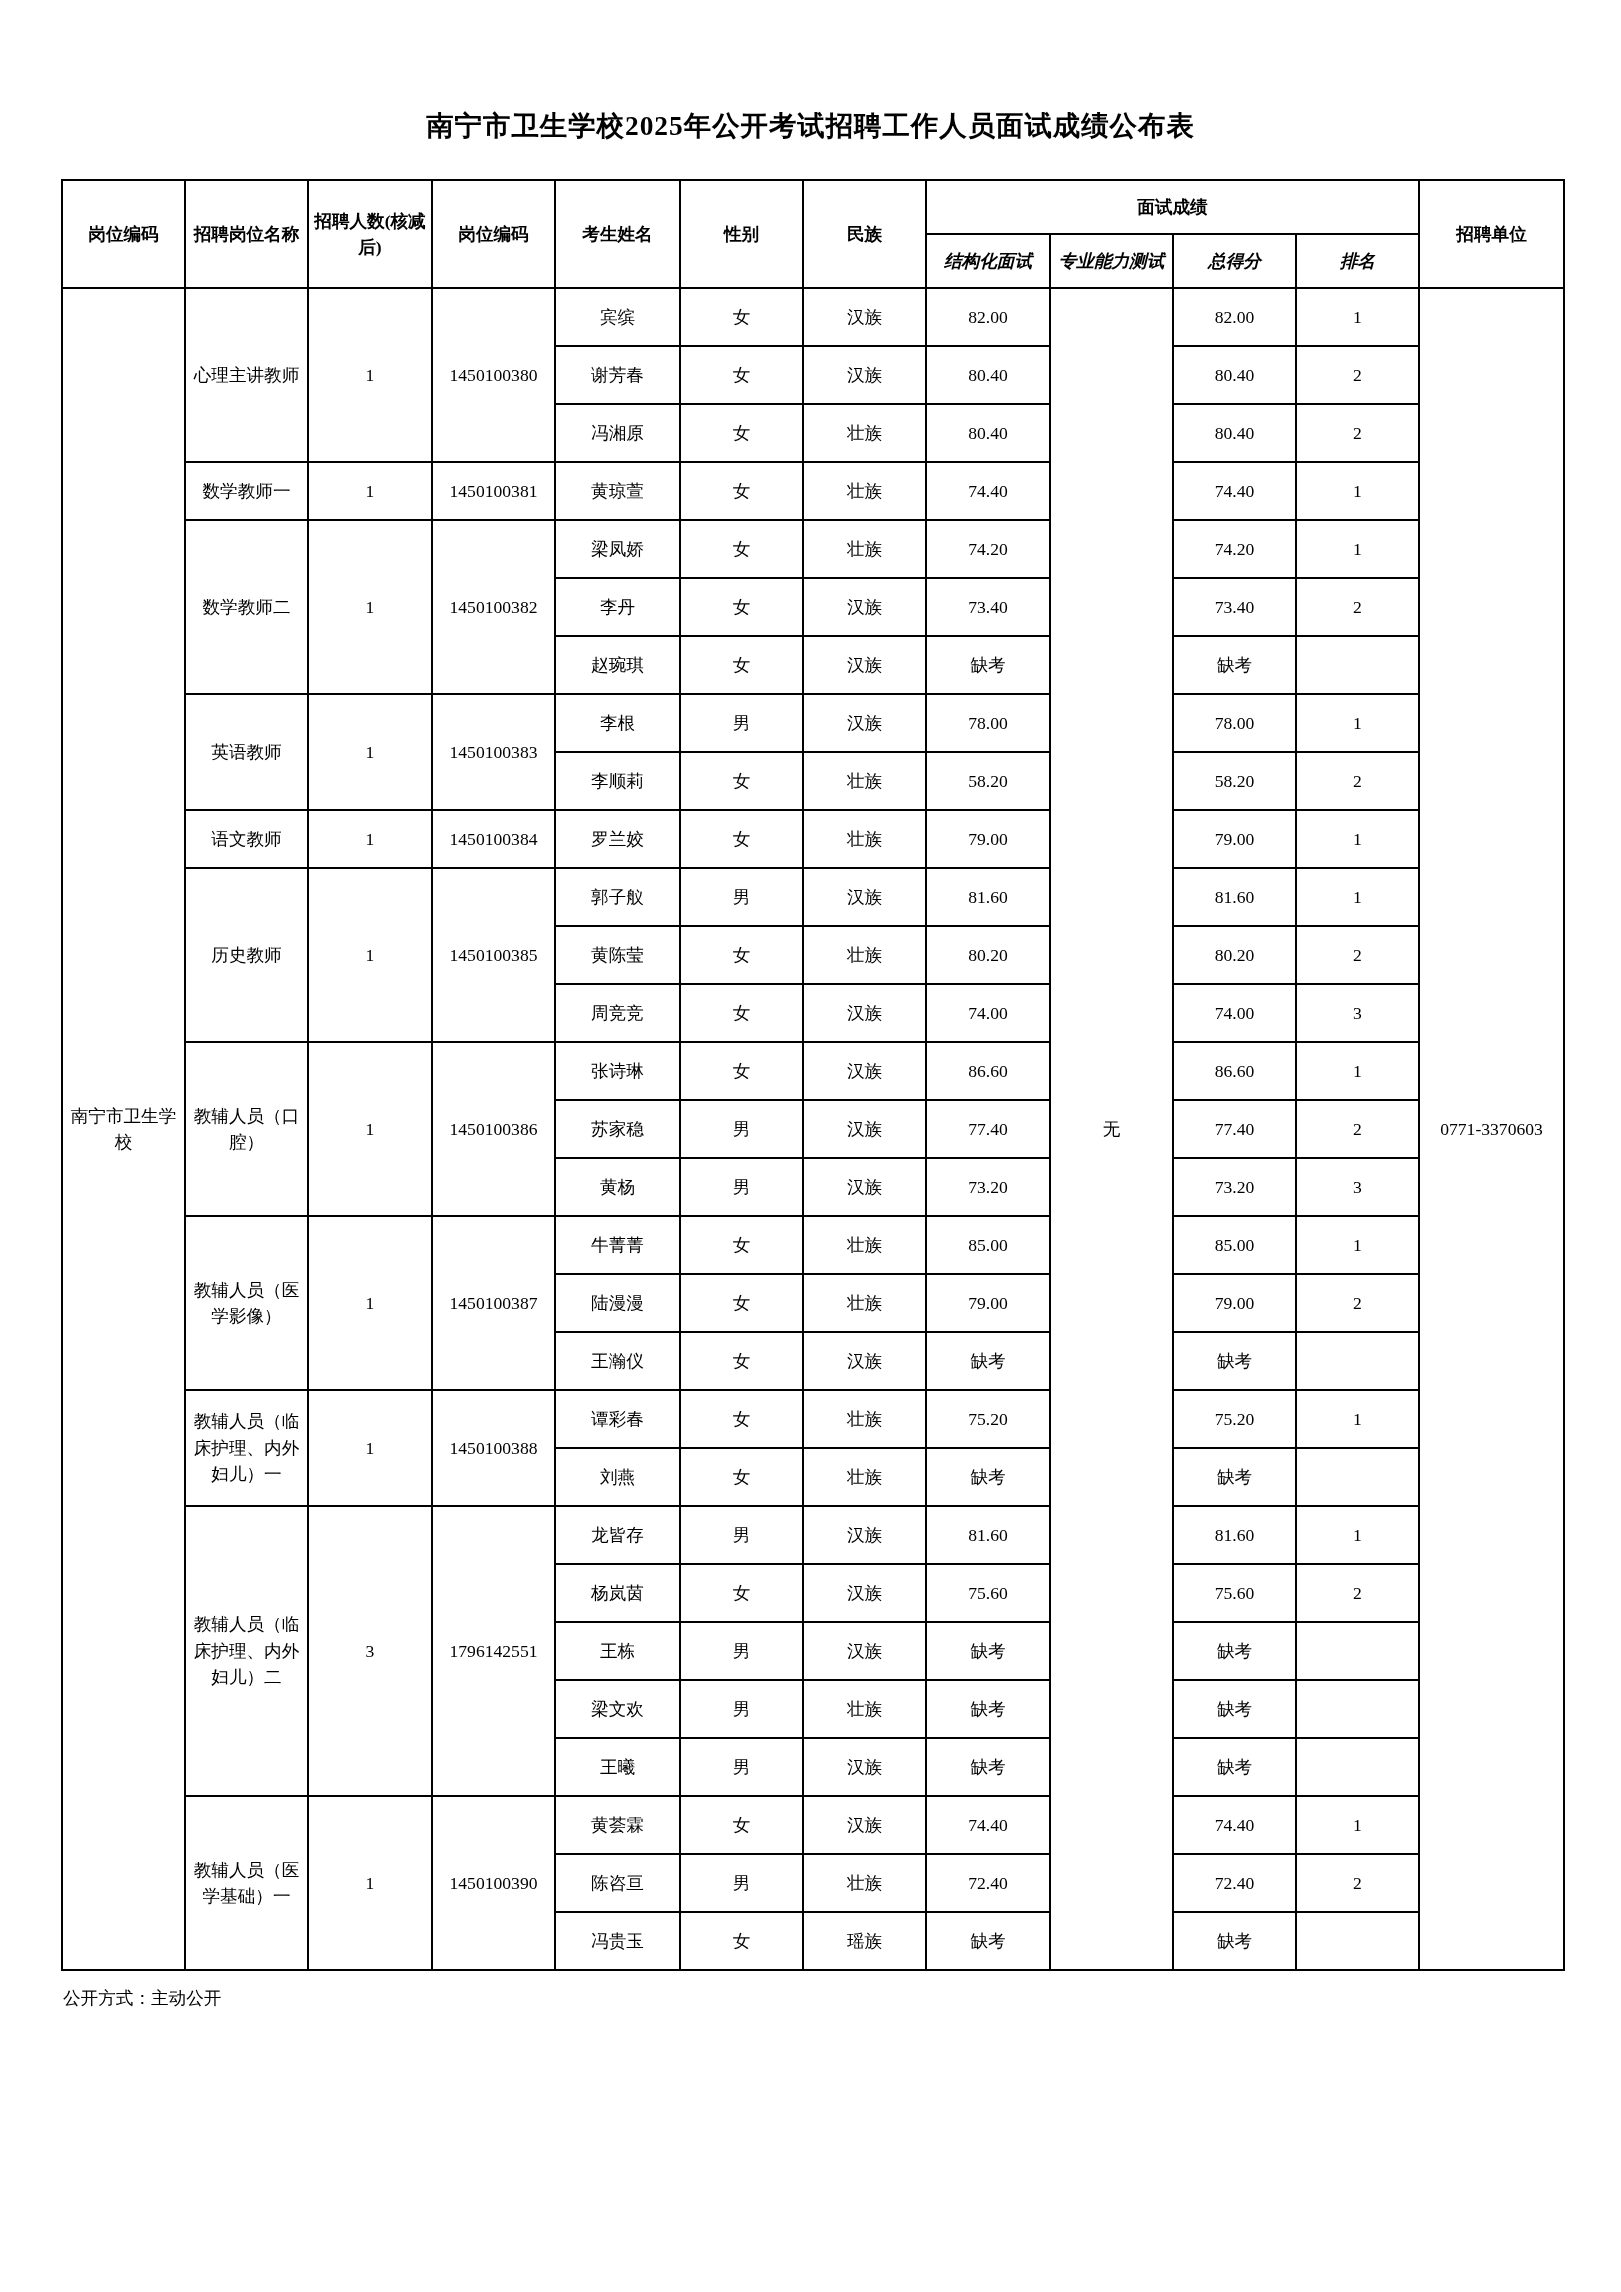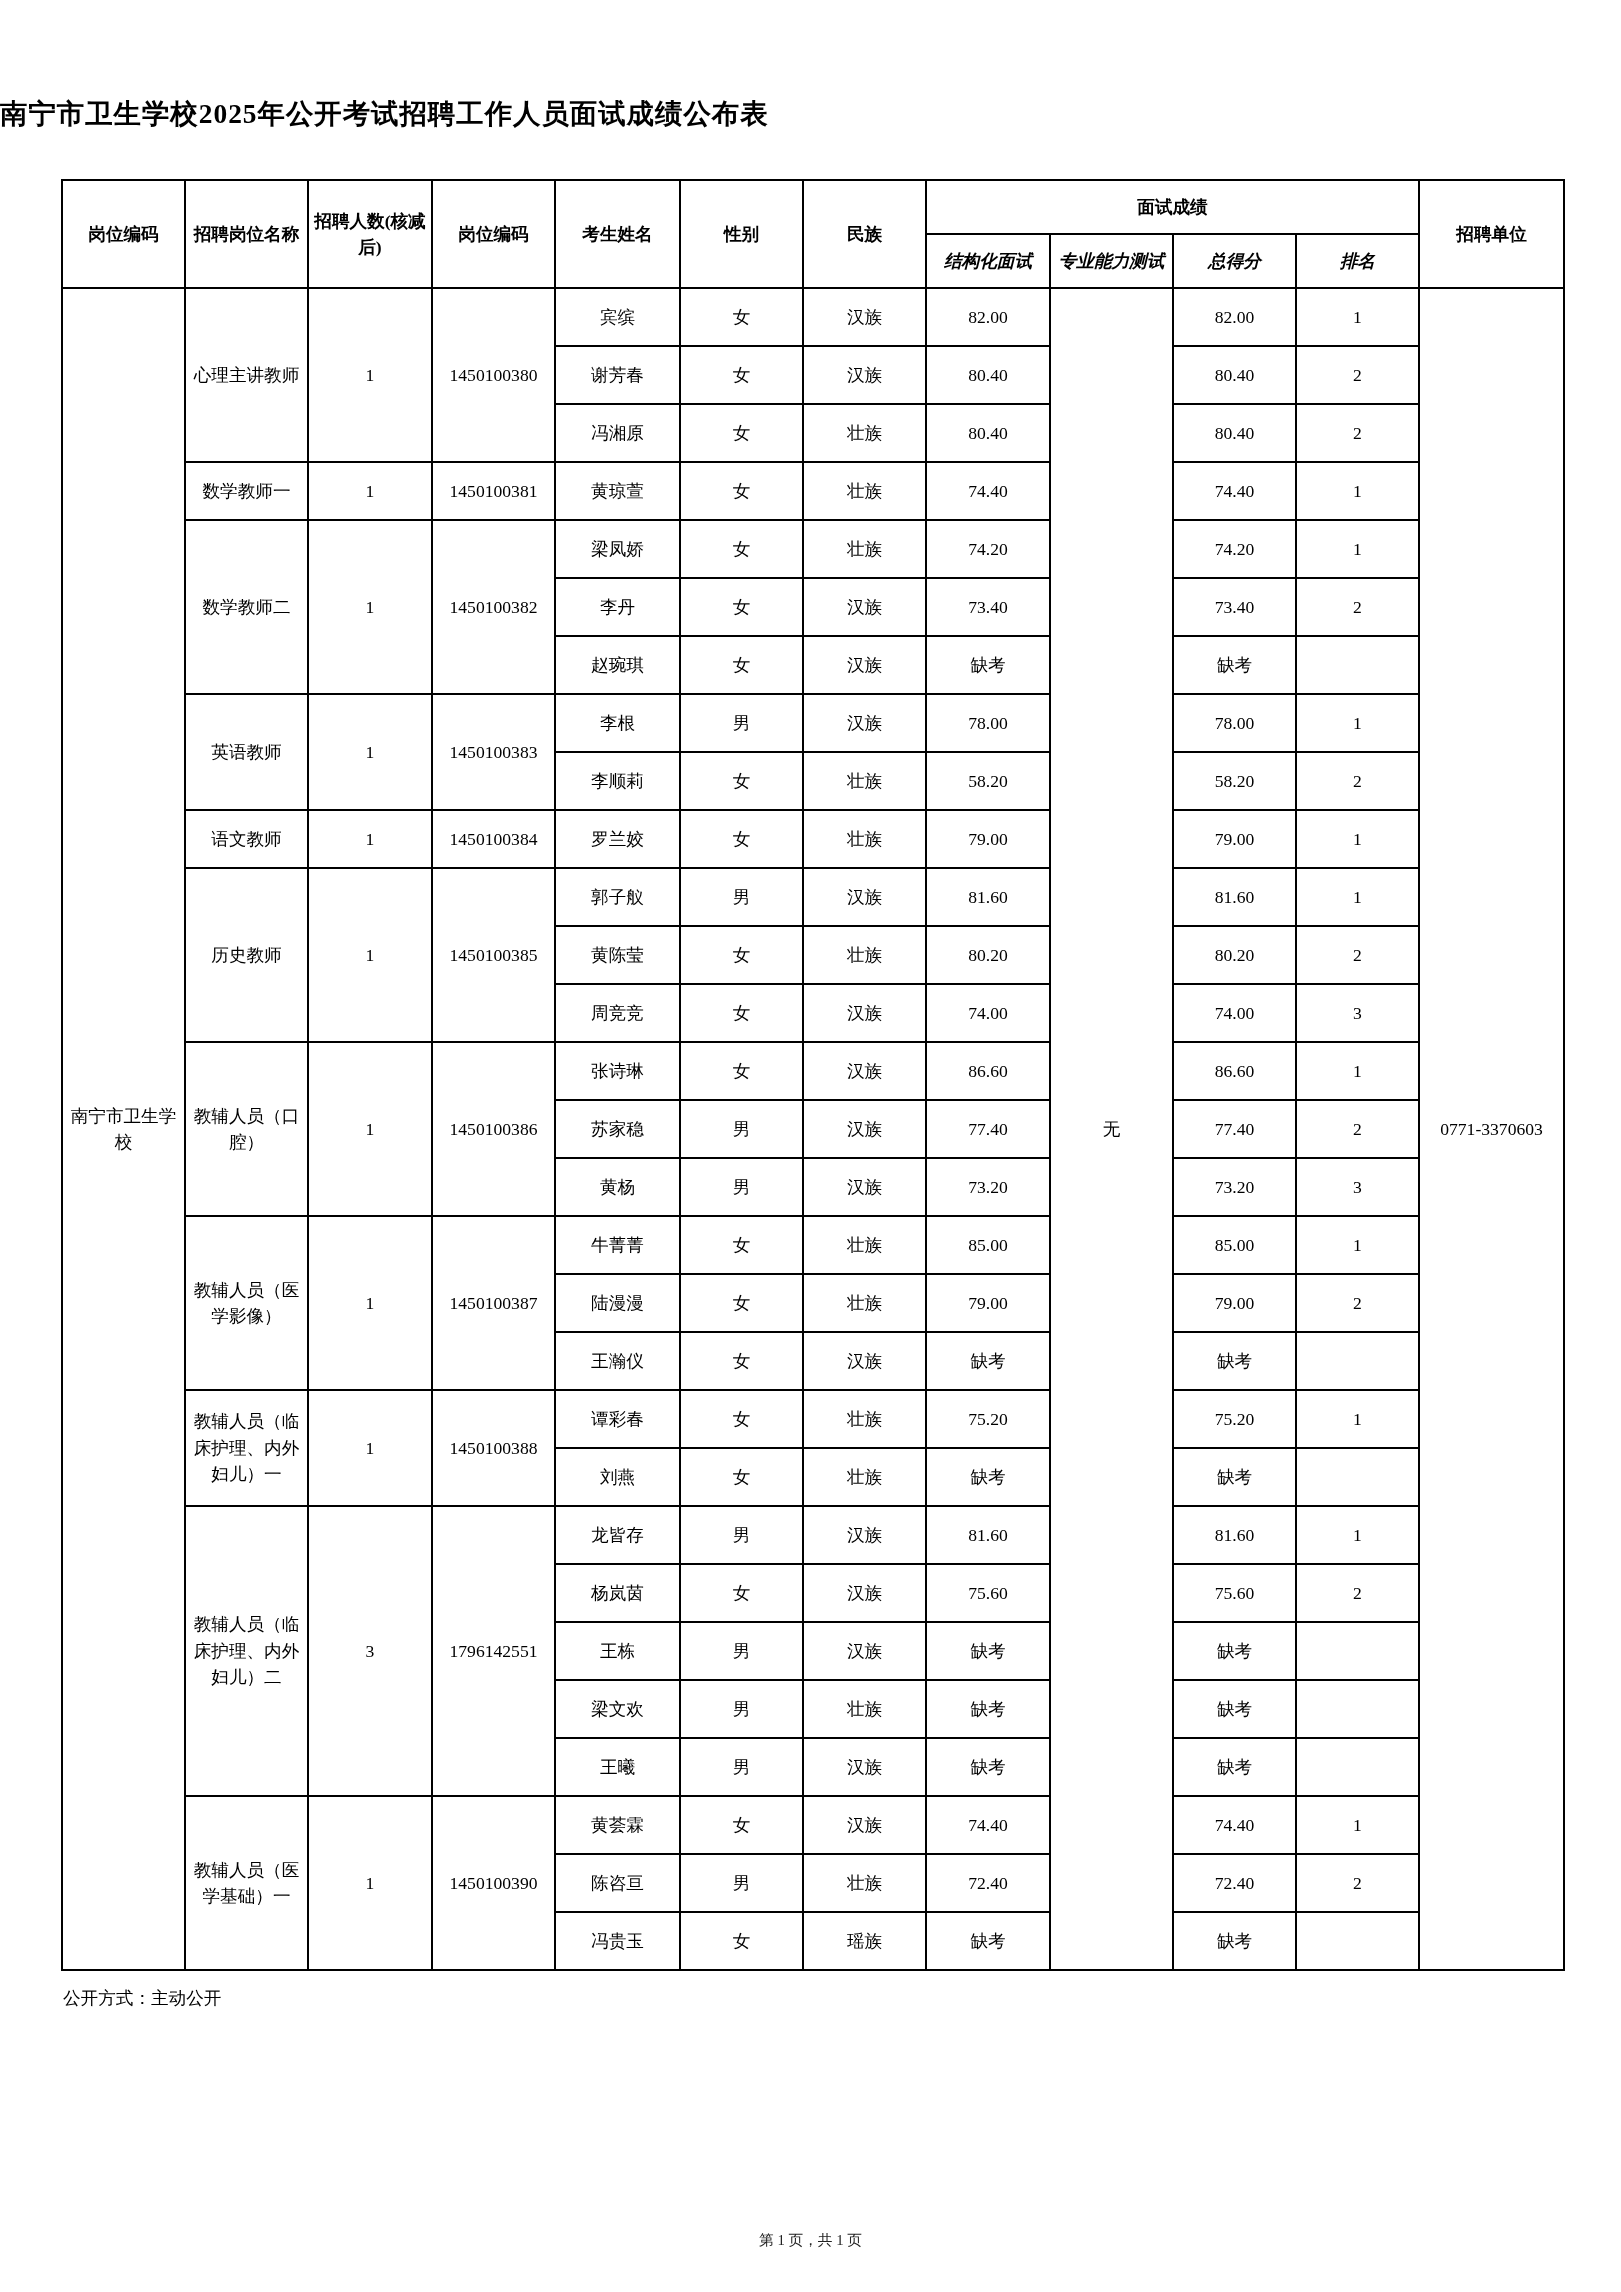--- a/index.html
+++ b/index.html
@@ -6,21 +6,21 @@
   .page {
     position:relative;
     width:1621px; height:2293px;
     background:#ffffff;
     font-family:"Liberation Serif","DejaVu Serif",serif;
     color:#000;
     overflow:hidden;
   }
   .doc-title {
     position:absolute; top:96px; left:0; right:0;
-    margin:0; 
+    margin:12px; text-align:center;
     font-size:27.4px; font-weight:700; letter-spacing:1px;
   }
   table.score-table {
     position:absolute; left:61px; top:179px;
     width:1500px;
     border-collapse:collapse; table-layout:fixed;
     border:2.9px solid #000;
   }
   .score-table th, .score-table td {
     border:2px solid #000;
@@ -350,16 +350,15 @@
           <td>女</td>
           <td>瑶族</td>
           <td>缺考</td>
           <td>缺考</td>
           <td></td>
         </tr>
       </tbody>
   </table>
 
   <div class="footer-note">公开方式：主动公开</div>
-  <div class="page-number">第 1 页，共 1 页</div>
 
 </div>
 
 
 </body></html>

